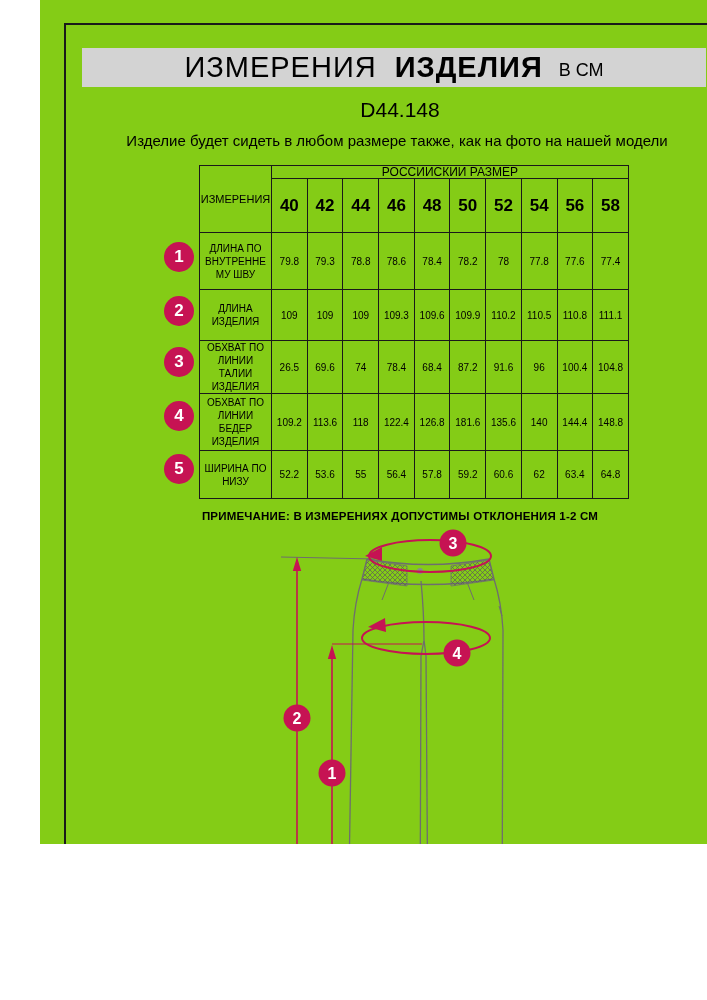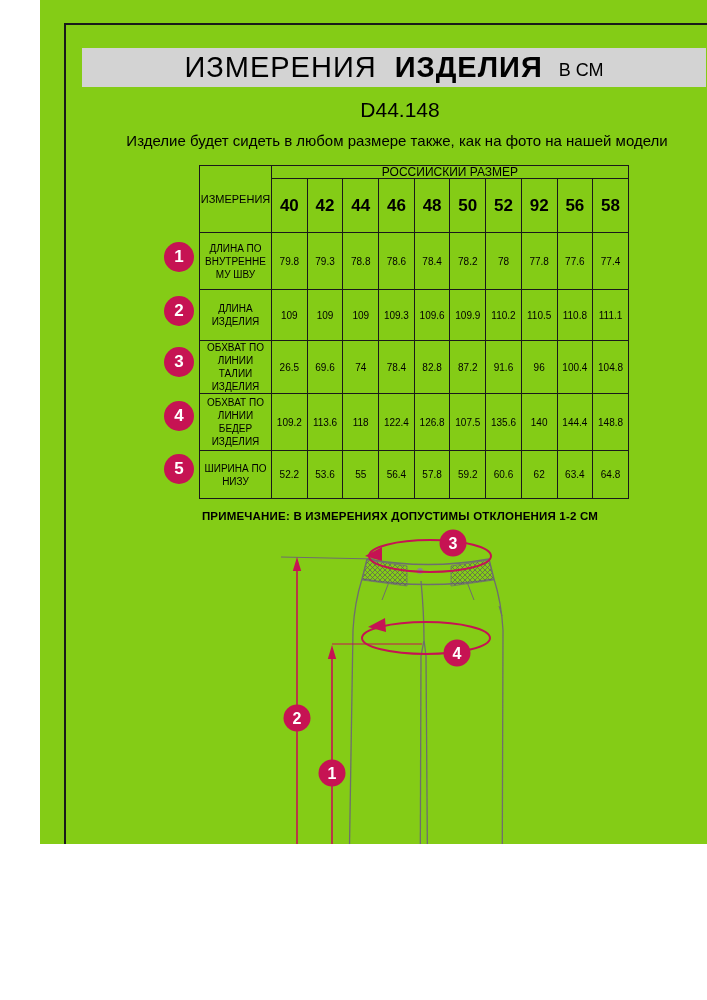--- a/index.html
+++ b/index.html
@@ -90,21 +90,21 @@
         <th class="group-header" colspan="10">РОССИЙСКИЙ РАЗМЕР</th>
       </tr>
       <tr>
           <th class="size-cell">40</th>
           <th class="size-cell">42</th>
           <th class="size-cell">44</th>
           <th class="size-cell">46</th>
           <th class="size-cell">48</th>
           <th class="size-cell">50</th>
           <th class="size-cell">52</th>
-          <th class="size-cell">92</th>
+          <th class="size-cell">54</th>
           <th class="size-cell">56</th>
           <th class="size-cell">58</th>
         </tr>
     </thead>
     <tbody>
         <tr>
           <td class="rowlabel">ДЛИНА ПО
 ВНУТРЕННЕ
 МУ ШВУ</td>
           <td class="value-cell">79.8</td>
@@ -134,38 +134,38 @@
         </tr>
         <tr>
           <td class="rowlabel">ОБХВАТ ПО
 ЛИНИИ
 ТАЛИИ
 ИЗДЕЛИЯ</td>
           <td class="value-cell">26.5</td>
           <td class="value-cell">69.6</td>
           <td class="value-cell">74</td>
           <td class="value-cell">78.4</td>
-          <td class="value-cell">82.8</td>
+          <td class="value-cell">68.4</td>
           <td class="value-cell">87.2</td>
           <td class="value-cell">91.6</td>
           <td class="value-cell">96</td>
           <td class="value-cell">100.4</td>
           <td class="value-cell">104.8</td>
         </tr>
         <tr>
           <td class="rowlabel">ОБХВАТ ПО
 ЛИНИИ
 БЕДЕР
 ИЗДЕЛИЯ</td>
           <td class="value-cell">109.2</td>
           <td class="value-cell">113.6</td>
           <td class="value-cell">118</td>
           <td class="value-cell">122.4</td>
           <td class="value-cell">126.8</td>
-          <td class="value-cell">107.5</td>
+          <td class="value-cell">181.6</td>
           <td class="value-cell">135.6</td>
           <td class="value-cell">140</td>
           <td class="value-cell">144.4</td>
           <td class="value-cell">148.8</td>
         </tr>
         <tr>
           <td class="rowlabel">ШИРИНА ПО
 НИЗУ</td>
           <td class="value-cell">52.2</td>
           <td class="value-cell">53.6</td>

